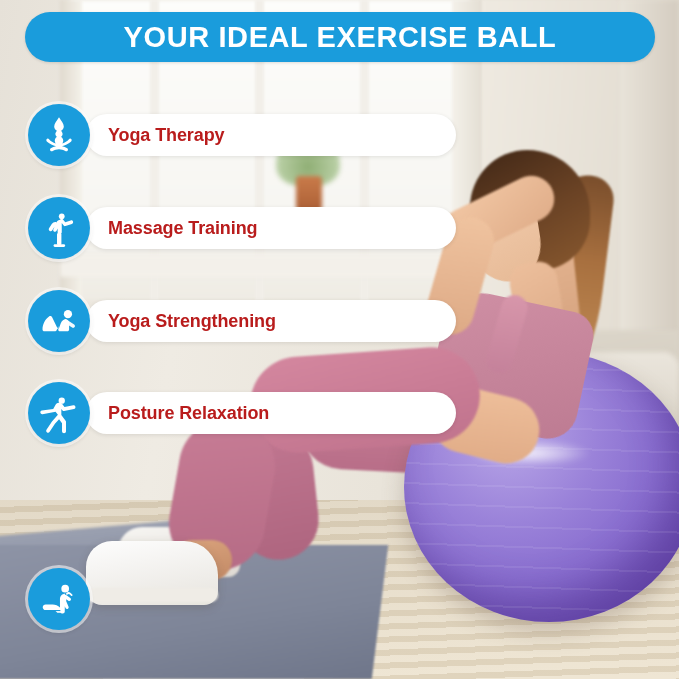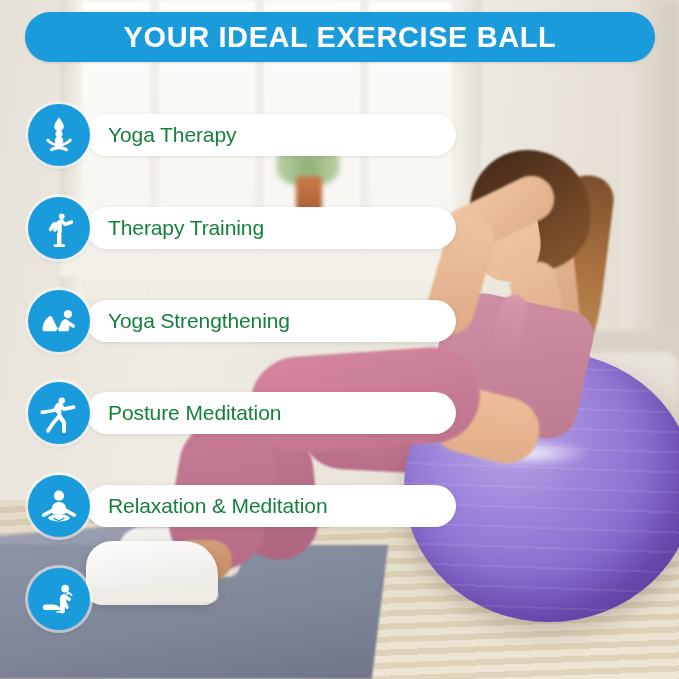--- a/index.html
+++ b/index.html
@@ -119,22 +119,22 @@
 
   
   .rows{position:absolute;left:0;top:0;width:679px;height:679px;}
   .row{position:absolute;left:28px;height:62px;display:flex;align-items:center;}
   .badge{position:relative;width:62px;height:62px;border-radius:50%;background:#1a9cdc;
          flex:0 0 62px;box-shadow:0 0 0 3px rgba(255,255,255,.55),0 2px 5px rgba(0,0,0,.18);
          display:flex;align-items:center;justify-content:center;z-index:2;}
   .badge svg{width:44px;height:44px;display:block;}
   .pill{margin-left:-4px;height:42px;border-radius:21px;background:#ffffff;
         display:flex;align-items:center;padding:0 16px 0 22px;box-shadow:0 1px 4px rgba(0,0,0,.10);}
-  .pill-text{font-size:21px;color:#15803d;white-space:nowrap;letter-spacing:-.1px;
-        font-family:"Liberation Sans", sans-serif;}
+  .pill-text{font-size:18px;color:#b91c1c;white-space:nowrap;letter-spacing:-.1px;
+        font-family:"Liberation Sans", sans-serif;font-weight:bold;}
 </style>
 </head>
 <body>
 
 <div id="stage">
 
   <div class="photo">
     <div class="wall"></div>
     <div class="window"></div>
     <div class="win-mullion" style="left:150px"></div>
@@ -204,21 +204,21 @@
       <div class="badge">
         <svg viewBox="0 0 64 64" fill="#ffffff" aria-hidden="true">
           <circle cx="36" cy="15" r="4.2"></circle>
           <path d="M34 20c-2.6 0-4.6 1.6-5.6 3.8l-4.6 10c-.6 1.3-.1 2.9 1.2 3.5 1.3.6 2.9.1 3.5-1.2l1.5-3.3v5.4c0 1.5 1.2 2.7 2.7 2.7h.6c1.5 0 2.7-1.2 2.7-2.7V24.8l2.8 3.6c.6.8 1.6 1.1 2.5.8l9.5-3.2c1.4-.5 2.1-2 1.6-3.4-.5-1.4-2-2.1-3.4-1.6l-7.9 2.7-3.6-4.6c-.9-1.1-2.2-1.1-3.5-1.1z"></path>
           <path d="M28.5 23.5c-2.6-1.1-5.4.2-6.8 2.4l-4.2 6.6c-.8 1.3-.4 3 .9 3.8 1.3.8 3 .4 3.8-.9l3-4.7 3.3 1.3"></path>
           <path d="M33 39h-1.4c-1.4 0-2.5 1.1-2.5 2.5v13c0 1.4 1.1 2.5 2.5 2.5H33c1.4 0 2.5-1.1 2.5-2.5v-13c0-1.4-1.1-2.5-2.5-2.5z"></path>
           <path d="M26 55.5h13c1.1 0 2 .9 2 2s-.9 2-2 2H26c-1.1 0-2-.9-2-2s.9-2 2-2z"></path>
         </svg>
       </div>
       <div class="pill" style="width:332px">
-        <span class="pill-text">Therapy Training</span>
+        <span class="pill-text">Massage Training</span>
       </div>
     </div>
 
     <div class="row" style="top:290px">
       <div class="badge">
         <svg viewBox="0 0 64 64" fill="#ffffff" aria-hidden="true">
           <circle cx="45" cy="22" r="6"></circle>
           <path d="M43 29c-4 0-7 2.6-8.4 6.2L31 45l-9-18.5c-.8-1.7-3-2.2-4.5-1.1-6 4.4-9.5 11.4-9.5 18.9 0 1.5 1.2 2.7 2.7 2.7h15.4c1 0 2-.6 2.4-1.6l2.5-5.9v5.1c0 1.3 1.1 2.4 2.4 2.4h10.7c1.4 0 2.6-1.1 2.6-2.6V35c0-3.3-2.7-6-6-6h-.7z"></path>
           <path d="M44 30.5l10 6.6c1.2.8 1.6 2.4.8 3.7-.8 1.2-2.4 1.6-3.7.8l-8.6-5.6" opacity=".95"></path>
         </svg>
@@ -229,38 +229,24 @@
     </div>
 
     <div class="row" style="top:382px">
       <div class="badge">
         <svg viewBox="0 0 64 64" fill="#ffffff" aria-hidden="true">
           <circle cx="36" cy="14" r="4.6"></circle>
           <path d="M7 28.5c-1.5.3-2.4 1.7-2.1 3.2.3 1.4 1.7 2.4 3.1 2.1l19-3.6 3.4 4.4-8.6 9.6-8 12.2c-.8 1.3-.5 3 .8 3.8 1.3.8 3 .5 3.8-.8l7.7-11.7 6-6.6 4.3 5.9v11.6c0 1.6 1.3 2.9 2.9 2.9s2.9-1.3 2.9-2.9V45.2c0-.7-.2-1.3-.6-1.8l-6.2-8.6V26l1.8 2.3c.5.7 1.4 1 2.2.8l14.4-3c1.5-.3 2.4-1.7 2.1-3.2-.3-1.4-1.7-2.4-3.1-2.1l-12.8 2.6-3.6-4.7c-1-1.2-2.2-1.7-3.7-1.7h-.8c-2.1 0-3.9 1.2-4.9 3l-3.4 6.1L7 28.5z"></path>
         </svg>
       </div>
       <div class="pill" style="width:332px">
-        <span class="pill-text">Posture Meditation</span>
-      </div>
-    </div>
-
-    <div class="row" style="top:475px">
-      <div class="badge">
-        <svg viewBox="0 0 64 64" fill="#ffffff" aria-hidden="true">
-          <circle cx="32" cy="17" r="7.4"></circle>
-          <path d="M32 26c-6.3 0-10.4 4.2-10.4 10.4v4.8c0 1.4 1.1 2.5 2.5 2.5h15.8c1.4 0 2.5-1.1 2.5-2.5v-4.8C42.4 30.2 38.3 26 32 26z"></path>
-          <path d="M21.8 35.6L8.6 42.8c-1.3.7-1.8 2.3-1.1 3.6.7 1.3 2.3 1.8 3.6 1.1l11.6-6.3-.9-5.6zM42.2 35.6l13.2 7.2c1.3.7 1.8 2.3 1.1 3.6-.7 1.3-2.3 1.8-3.6 1.1l-11.6-6.3.9-5.6z"></path>
-          <path d="M32 43.5c-6 0-11.4 1.6-14.6 4.1-1.2 1-1.2 2.9.1 3.8 2.6 1.8 8.1 3 14.5 3s11.9-1.2 14.5-3c1.3-.9 1.3-2.8.1-3.8-3.2-2.5-8.6-4.1-14.6-4.1z"></path>
-          <path d="M24 49.5l8 4 8-4" stroke="#1a9cdc" stroke-width="2" fill="none"></path>
-        </svg>
-      </div>
-      <div class="pill" style="width:332px">
-        <span class="pill-text">Relaxation &amp; Meditation</span>
-      </div>
-    </div>
+        <span class="pill-text">Posture Relaxation</span>
+      </div>
+    </div>
+
 
     <div class="row" style="top:568px">
       <div class="badge">
         <svg viewBox="0 0 64 64" fill="#ffffff" aria-hidden="true">
           <circle cx="41" cy="17" r="5.6"></circle>
           <path d="M41 24.5c-4.4 0-7.6 3.2-7.6 7.6v18c0 1.6 1.3 2.9 2.9 2.9h1.2c1.6 0 2.9-1.3 2.9-2.9v-7.6l1.1 2.6c.5 1.2 1.9 1.8 3.1 1.3 1.2-.5 1.8-1.9 1.3-3.1l-3.4-8.1v-2.9l3.1 2.1c1.1.7 2.6.5 3.4-.6.8-1.1.5-2.6-.6-3.4l-5.4-3.7c-1.4-1-3-1.2-4.6-1.2h2.6z"></path>
           <path d="M33.4 44.4c-2.8-2.9-6.6-4.5-10.6-4.5H12.5c-2.3 0-4.2 1.9-4.2 4.2s1.9 4.2 4.2 4.2h10.3c2 0 3.9.8 5.3 2.2l1.5 1.6h5.1l-1.3-7.7z"></path>
           <path d="M8 48.8h26" stroke="#1a9cdc" stroke-width="1.6" fill="none"></path>
           <path d="M43.5 24.5c1.3-1.3 3.3-1.5 4.6-.3l2.3 2.1" stroke="#ffffff" stroke-width="2.6" fill="none" stroke-linecap="round"></path>
         </svg>

